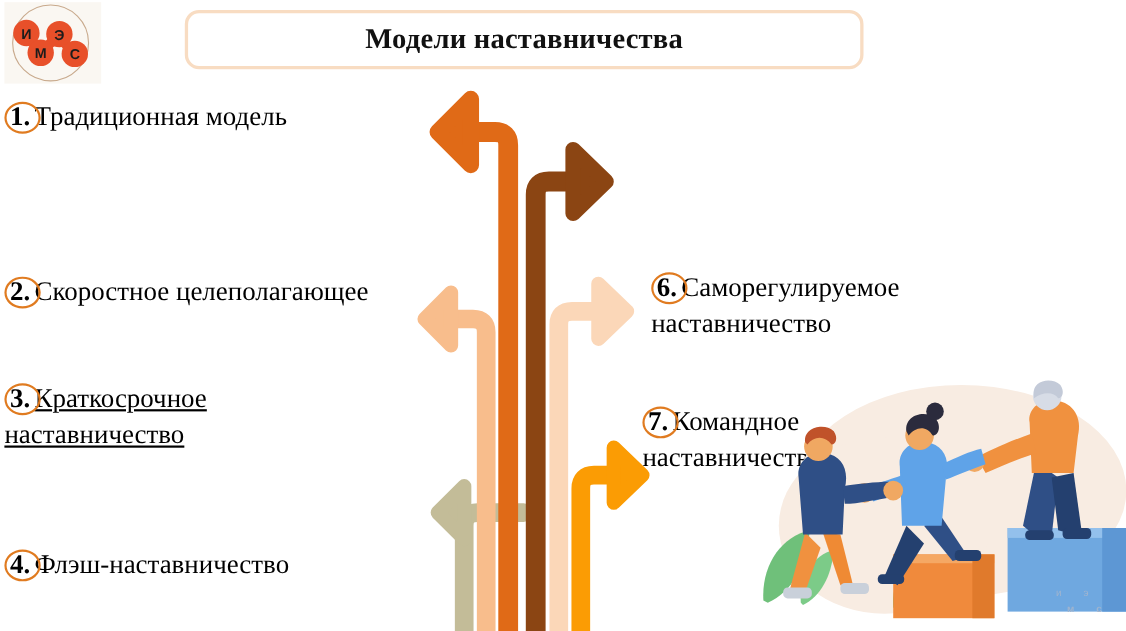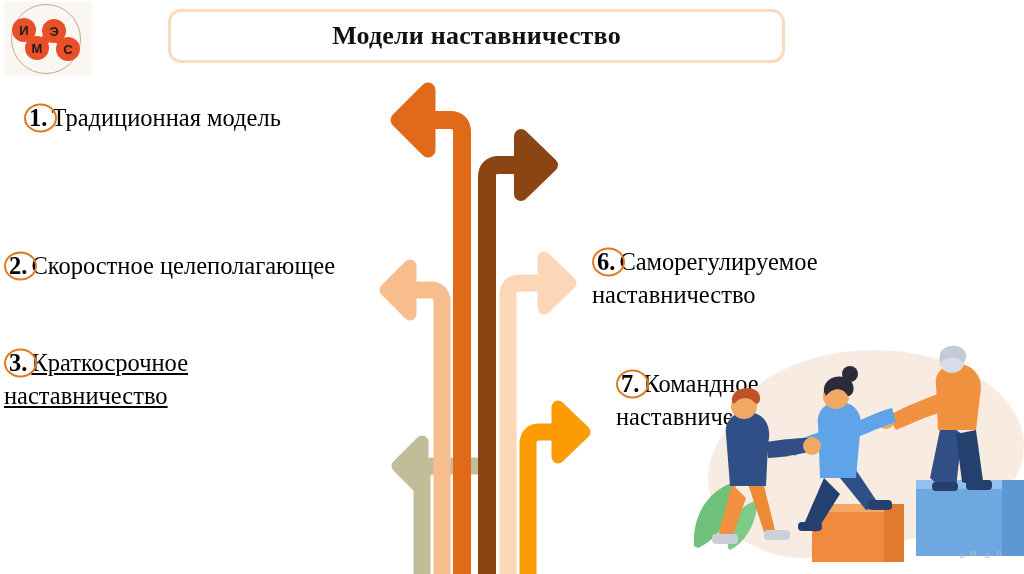--- a/index.html
+++ b/index.html
@@ -112,21 +112,21 @@
     position: absolute;
     right: 8px;
     bottom: 6px;
     width: 62px;
     height: 36px;
     font-family: "Liberation Sans", sans-serif;
     font-size: 9px;
     color: #9fb4cf;
     letter-spacing: 2px;
   }
-  #watermark .wm-row1 { position: absolute; left: 6px; top: 2px; margin-top: 16px; }
+  #watermark .wm-row1 { position: absolute; left: 6px; top: 2px; }
   #watermark .wm-row2 { position: absolute; left: 16px; top: 16px; font-weight: bold; }
   #watermark .wm-a { margin-right: 18px; }
 </style>
 </head>
 <body>
 
 <div id="slide">
 
   <div id="logo">
     <div class="ring"></div>
@@ -143,21 +143,21 @@
       <g font-family="Liberation Sans, sans-serif" font-size="13" font-weight="bold" fill="#1c1c1c" text-anchor="middle">
         <text x="20" y="33">И</text>
         <text x="33" y="51">М</text>
         <text x="50" y="34">Э</text>
         <text x="64" y="52">С</text>
       </g>
     </svg>
   </div>
 
   <div id="title-box">
-    <span id="title-text">Модели наставничество</span>
+    <span id="title-text">Модели наставничества</span>
   </div>
 
   <svg id="arrows" viewBox="0 0 1024 574">
 
     <g>
       <path d="M422,574 L422,478 Q422,466 434,466 L476,466" stroke="#c3bc98" stroke-width="17" fill="none" stroke-linecap="round" stroke-linejoin="round"></path>
       <path d="M398,466 L422,442 L422,490 Z" fill="#c3bc98" stroke="#c3bc98" stroke-width="13" stroke-linejoin="round"></path>
     </g>
 
     <g>
@@ -179,41 +179,44 @@
       <path d="M508,574 L508,295 Q508,283 520,283 L540,283" stroke="#fbd7b8" stroke-width="17" fill="none" stroke-linecap="round" stroke-linejoin="round"></path>
       <path d="M570,283 L544,258 L544,308 Z" fill="#fbd7b8" stroke="#fbd7b8" stroke-width="13" stroke-linejoin="round"></path>
     </g>
 
     <g>
       <path d="M528,574 L528,444 Q528,432 540,432 L556,432" stroke="#fb9c04" stroke-width="17" fill="none" stroke-linecap="round" stroke-linejoin="round"></path>
       <path d="M584,432 L558,407 L558,457 Z" fill="#fb9c04" stroke="#fb9c04" stroke-width="13" stroke-linejoin="round"></path>
     </g>
   </svg>
 
-  <div class="item" style="left:4px; top:101px;margin-left:20px;">
+  <div class="item" style="left:4px; top:90px;">
     <span class="num">1.</span><span>Традиционная модель</span>
   </div>
 
   <div class="item" style="left:4px; top:249px;">
     <span class="num">2.</span><span>Скоростное целеполагающее</span>
   </div>
 
   <div class="item" style="left:4px; top:346px;text-decoration:underline;">
     <span class="num">3.</span><span>Краткосрочное</span>
     <span class="line3">наставничество</span>
   </div>
 
+  <div class="item" style="left:4px; top:497px;">
+    <span class="num">4.</span><span>Флэш-наставничество</span>
+  </div>
 
 
   <div class="item" style="left:592px; top:245px;">
     <span class="num">6.</span><span>Саморегулируемое</span>
     <span class="line2"> наставничество</span>
   </div>
 
-  <div class="item" style="left:616px; top:367px;">
+  <div class="item" style="left:584px; top:367px;">
     <span class="num">7.</span><span>Командное</span>
     <span class="line2">наставничество</span>
   </div>
 
   <div id="illustration">
     <svg width="340" height="236" viewBox="0 0 340 236">
 
       <ellipse cx="190" cy="108" rx="150" ry="96" fill="#f8ece2"></ellipse>
       <ellipse cx="120" cy="140" rx="96" ry="80" fill="#f8ece2"></ellipse>
 

